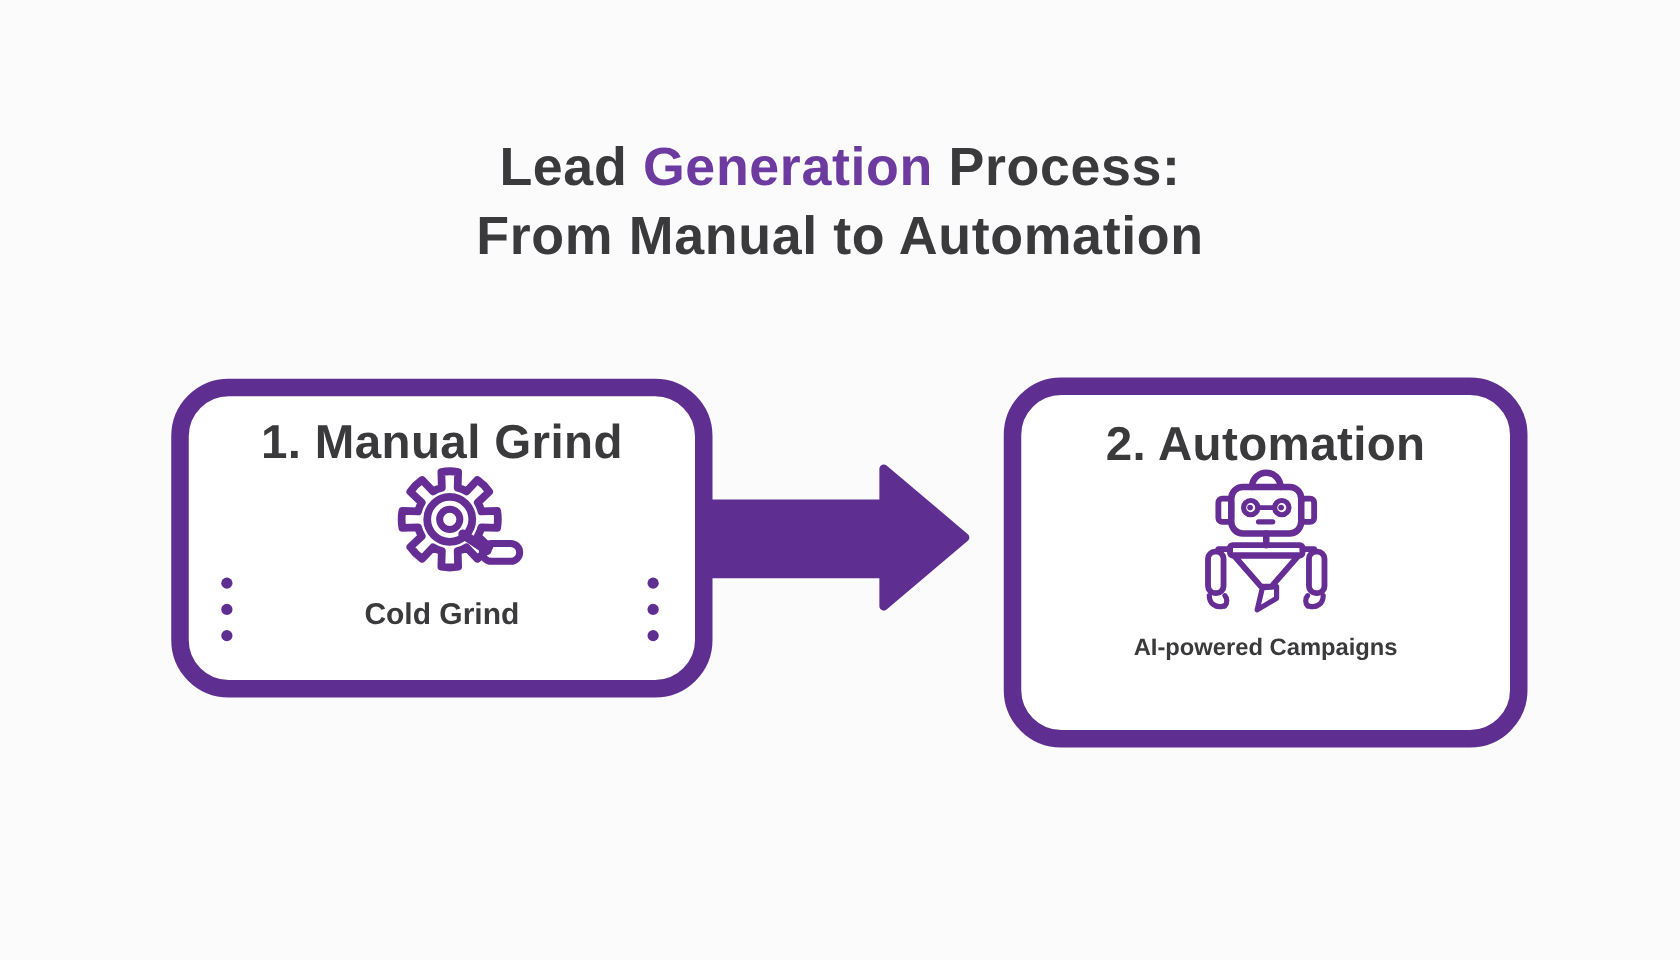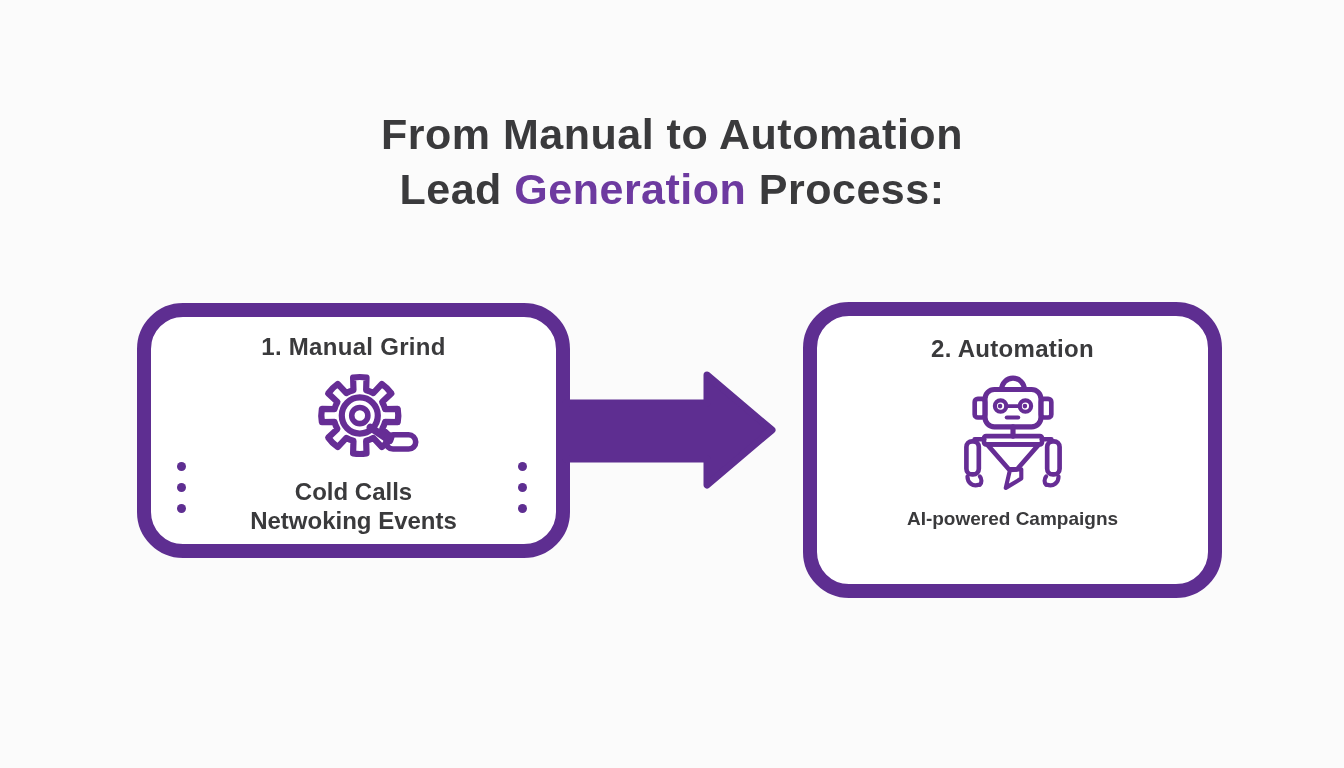--- a/index.html
+++ b/index.html
@@ -51,21 +51,21 @@
     top: 302px;
     width: 419px;
     height: 296px;
   }
   .step-heading {
     position: absolute;
     left: 0;
     right: 0;
     margin: 0;
     text-align: center;
-    font-size: 24px;
+    font-size: 38px;
     font-weight: 700;
     color: #3a3a3c;
     letter-spacing: 0.3px;
   }
   .step-1 .step-heading { top: 16px; }
   .step-2 .step-heading { top: 19px; }
   .step-icon { position: absolute; }
   .gear-icon { left: 165px; top: 55px; }
   .robot-icon { left: 50%; transform: translateX(-50%); top: 58px; }
   .step-details {
@@ -110,46 +110,45 @@
     width: 226px;
     height: 126px;
   }
 </style>
 </head>
 <body>
 
 <div class="canvas">
 
   <div class="title">
-    <div class="title-line">From Manual to Automation</div>
     <div class="title-line">
       <span>Lead</span>
       <span class="highlight">Generation</span>
       <span>Process:</span>
     </div>
+    <div class="title-line">From Manual to Automation</div>
   </div>
 
   <section class="step-box step-1">
     <h2 class="step-heading">1. Manual Grind</h2>
 
     <div class="step-icon gear-icon">
       <svg viewBox="15 5 84 70" width="105" height="87" aria-hidden="true">
         <g fill="none" stroke="#662d95" stroke-linejoin="round" stroke-linecap="round">
           <path stroke-width="5" d="M70.4,34.9 L80.5,34.6 A31,31 0 0 1 80.5,45.4 L70.4,45.1 A21,21 0 0 1 68,50.8 L75.4,57.8 A31,31 0 0 1 67.8,65.4 L60.8,58 A21,21 0 0 1 55.1,60.4 L55.4,70.5 A31,31 0 0 1 44.6,70.5 L44.9,60.4 A21,21 0 0 1 39.2,58 L32.2,65.4 A31,31 0 0 1 24.6,57.8 L32,50.8 A21,21 0 0 1 29.6,45.1 L19.5,45.4 A31,31 0 0 1 19.5,34.6 L29.6,34.9 A21,21 0 0 1 32,29.2 L24.6,22.2 A31,31 0 0 1 32.2,14.6 L39.2,22 A21,21 0 0 1 44.9,19.6 L44.6,9.5 A31,31 0 0 1 55.4,9.5 L55.1,19.6 A21,21 0 0 1 60.8,22 L67.8,14.6 A31,31 0 0 1 75.4,22.2 L68,29.2 A21,21 0 0 1 70.4,34.9 Z"></path>
           <circle cx="50" cy="40" r="14.5" stroke-width="5"></circle>
           <circle cx="50" cy="40" r="6.5" stroke-width="4.5"></circle>
           <path stroke-width="6" d="M58.5,49.5 L74,60"></path>
           <rect x="71" y="55.5" width="24" height="11.5" rx="5.75" stroke-width="4.5"></rect>
         </g>
       </svg>
     </div>
 
     <div class="step-details">
-      <div>Cold Calls</div>
-      <div>Netwoking Events</div>
+      <div>Cold Grind</div>
     </div>
 
     <div class="dots dots-left">
       <span class="dot"></span>
       <span class="dot"></span>
       <span class="dot"></span>
     </div>
     <div class="dots dots-right">
       <span class="dot"></span>
       <span class="dot"></span>

